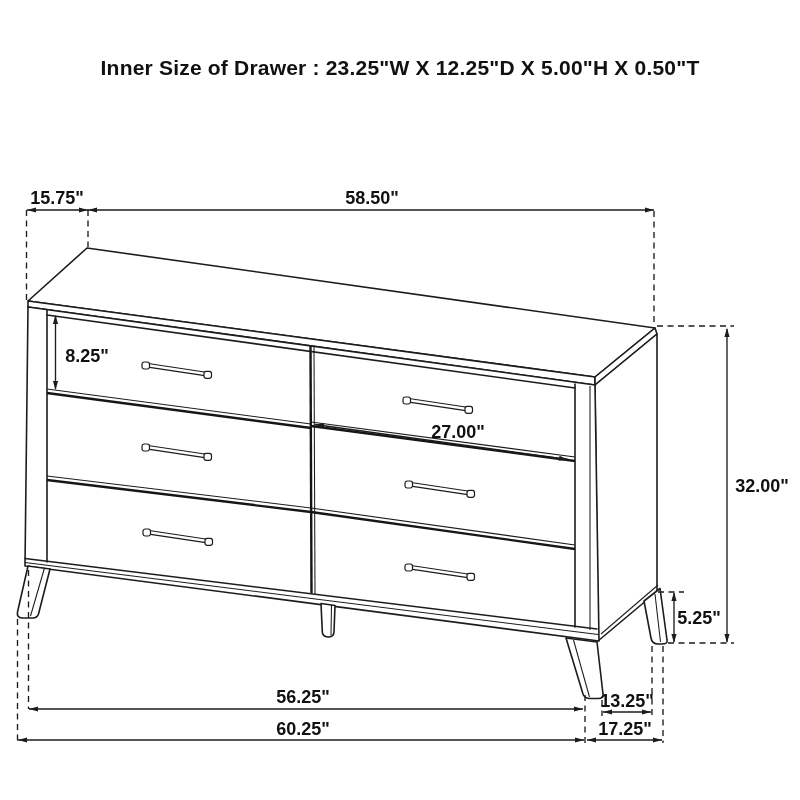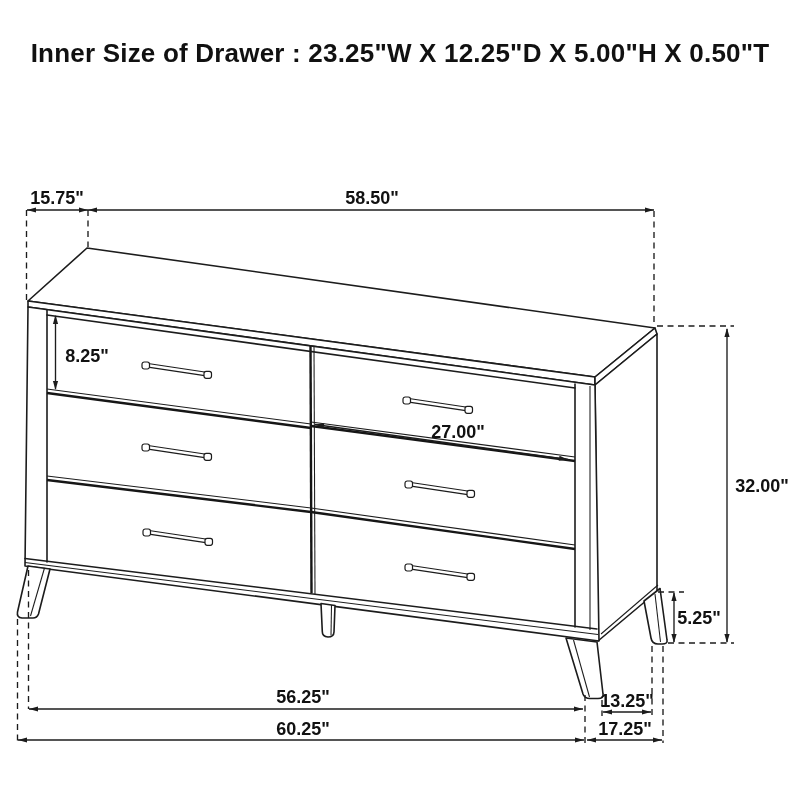--- a/index.html
+++ b/index.html
@@ -1,22 +1,22 @@
 <!DOCTYPE html>
 <html><head>
 <meta charset="utf-8">
 <style>
   html,body{margin:0;padding:0;background:#ffffff;}
   .canvas{
     position:relative;width:800px;height:800px;background:#ffffff;overflow:hidden;
     font-family:"Liberation Sans", sans-serif;
   }
   .title{
-    position:absolute;top:38px;left:0;right:0;text-align:center;
-    font-size:26px;font-weight:700;color:#111;letter-spacing:0.2px;
+    position:absolute;top:56px;left:0;right:0;text-align:center;
+    font-size:21px;font-weight:700;color:#111;letter-spacing:0.2px;
   }
   svg{position:absolute;top:0;left:0;}
   .ln{stroke:#1c1c1c;stroke-width:1.6;fill:none;stroke-linecap:round;stroke-linejoin:round;}
   .face{fill:#ffffff;stroke:#1c1c1c;stroke-width:1.6;stroke-linejoin:round;}
   .thin{stroke:#1c1c1c;stroke-width:1.05;fill:none;}
   .thick{stroke:#161616;stroke-width:2.4;fill:none;}
   .dim{stroke:#1c1c1c;stroke-width:1.35;fill:none;}
   .dash{stroke:#1c1c1c;stroke-width:1.35;fill:none;stroke-dasharray:6 4.5;}
   .arr{fill:#1c1c1c;stroke:none;}
   .lbl{font-family:"Liberation Sans", sans-serif;font-size:18px;font-weight:700;fill:#111;}

